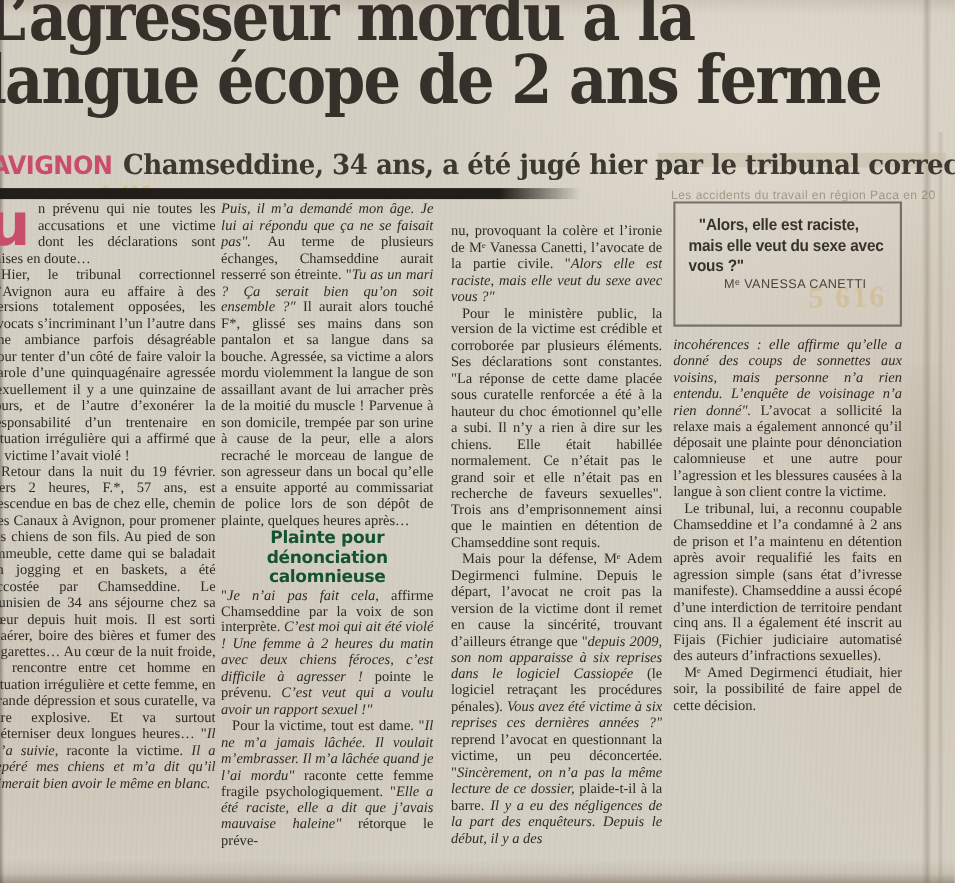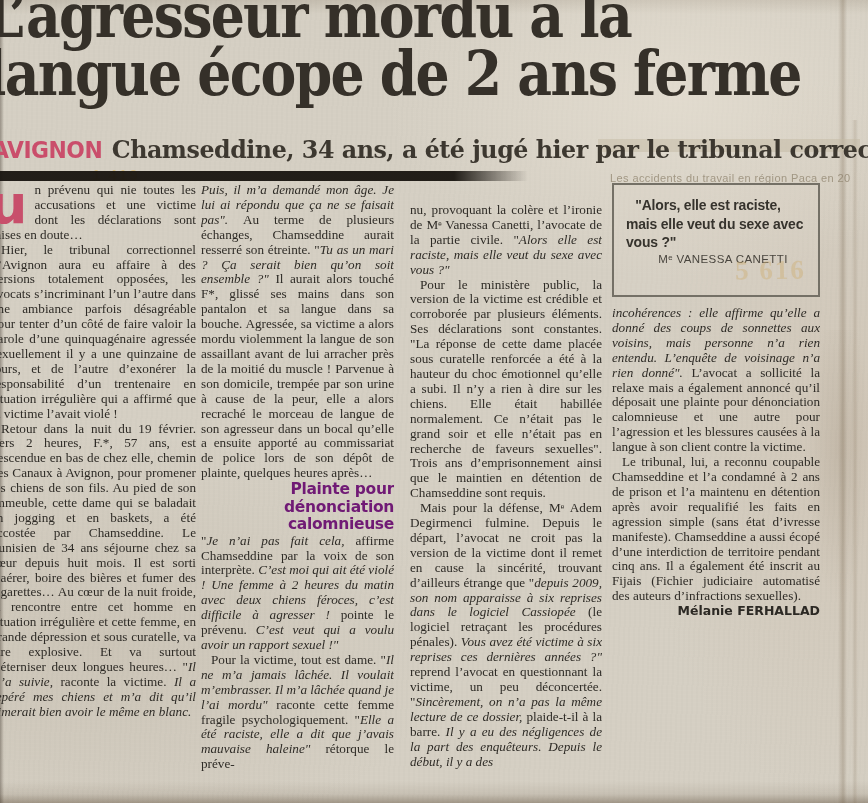--- a/index.html
+++ b/index.html
@@ -74,21 +74,21 @@
   .col1{left:-9px;width:205px;}
   .col2{left:201px;width:193px;}
   .col3{left:410px;width:192px;margin-top:20px;}
   .col4{left:612px;width:208px;}
   .dropcap{
     float:left;font-family:"DejaVu Sans","Liberation Sans",sans-serif;font-weight:bold;
     font-size:54px;line-height:42px;color:#c84f6b;margin:1px 7px 0 -2px;
   }
   .subhead{
     font-family:"DejaVu Sans","Liberation Sans",sans-serif;font-weight:bold;
-    font-size:15.5px;line-height:17.5px;color:#701a75;text-align:right;
+    font-size:15.5px;line-height:17.5px;color:#14532d;text-align:center;
     margin:6px 0 4px;text-indent:0 !important;letter-spacing:-.3px;
   }
 
   
   .quotebox{
     border:2px solid #747066;box-sizing:border-box;width:208px;min-height:114px;
     margin-bottom:9px;padding:11px 8px 9px 12px;position:relative;
     background:rgba(218,211,198,.25);
   }
   .quote-text{
@@ -155,14 +155,14 @@
 </div>
 
 <div class="col col4">
   <div class="quotebox">
     <div class="ghost-num2">5 616</div>
     <p class="quote-text">"Alors, elle est raciste, mais elle veut du sexe avec vous ?"</p>
     <p class="quote-attr">Mᵉ VANESSA CANETTI</p>
   </div>
   <p class="noindent"><span class="it">incohérences : elle affirme qu’elle a donné des coups de sonnettes aux voisins, mais personne n’a rien entendu. L’enquête de voisinage n’a rien donné". </span><span>L’avocat a sollicité la relaxe mais a également annoncé qu’il déposait une plainte pour dénonciation calomnieuse et une autre pour l’agression et les blessures causées à la langue à son client contre la victime.</span></p>
   <p><span>Le tribunal, lui, a reconnu coupable Chamseddine et l’a condamné à 2 ans de prison et l’a maintenu en détention après avoir requalifié les faits en agression simple (sans état d’ivresse manifeste). Chamseddine a aussi écopé d’une interdiction de territoire pendant cinq ans. Il a également été inscrit au Fijais (Fichier judiciaire automatisé des auteurs d’infractions sexuelles).</span></p>
-  <p class="byline">Mélanie FERHALLAD</p>
+  <p><span>Mᵉ Amed Degirmenci étudiait, hier soir, la possibilité de faire appel de cette décision.</span></p>
 </div>
 
 </body></html>

